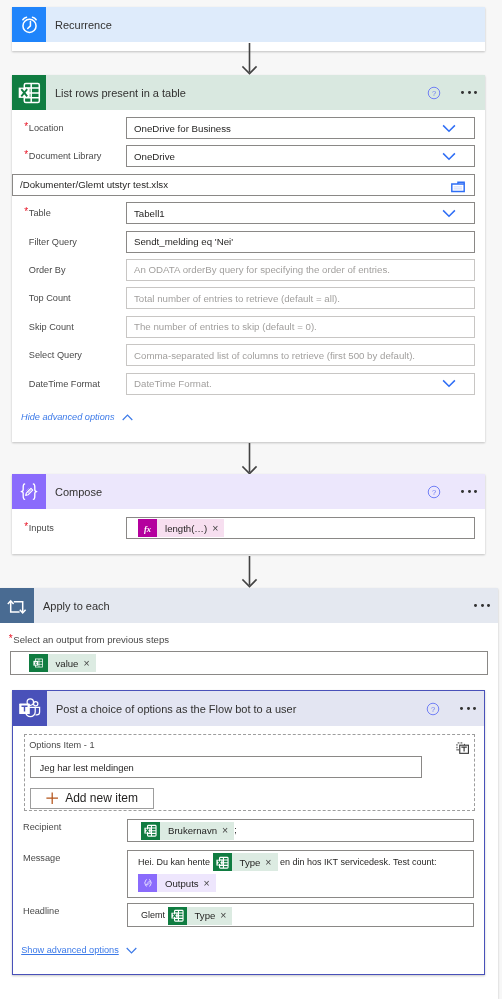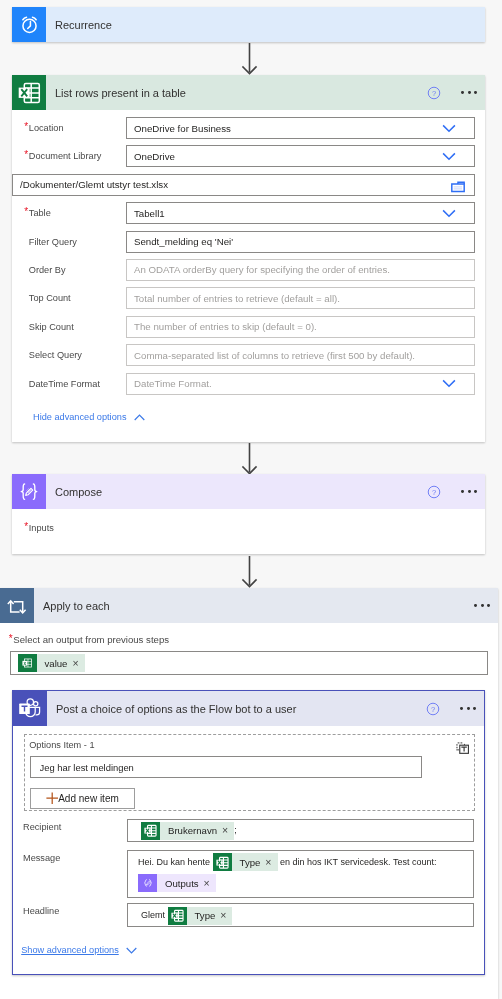--- a/index.html
+++ b/index.html
@@ -38,21 +38,21 @@
   .chip{display:inline-flex;align-items:center;height:18px;font-size:9.6px;vertical-align:middle;}
   .chip .ci{width:19px;height:18px;display:flex;align-items:center;justify-content:center;flex:0 0 19px;}
   .chip .ct{padding:0 5px 0 8px;color:#201f1e;white-space:nowrap;}
   .chip .cx{padding-right:6px;color:#444;font-size:10.5px;line-height:1;}
 </style>
 </head>
 <body>
 
 <div class="canvas">
 
-  <div class="card" id="card-recurrence" style="left:12px;top:7px;width:473px;height:35px;">
+  <div class="card" id="card-recurrence" style="left:12px;top:7px;width:473px;height:44px;">
     <div class="card-head" style="background:#deebfb;">
       <div class="head-icon" style="background:#1f84fb;">
         <svg width="21" height="21" viewBox="0 0 24 24" fill="none" stroke="#fff" stroke-width="1.75" stroke-linecap="round" stroke-linejoin="round">
           <circle cx="12" cy="13.6" r="7.5"></circle>
           <path d="M13.05 8.6 V13.6 L10.0 16.5"></path>
           <path d="M4.4 6.6 C5.3 5.2 6.8 4.1 8.6 3.7"></path>
           <path d="M19.6 6.6 C18.7 5.2 17.2 4.1 15.4 3.7"></path>
         </svg>
       </div>
       <div class="head-title">Recurrence</div>
@@ -170,21 +170,21 @@
           <div class="fld ph">
             <span>DateTime Format.</span>
             <span class="chev">
               <svg width="14" height="9" viewBox="0 0 14 9">
                 <path d="M1.1 1.4 L7 7.3 L12.9 1.4" fill="none" stroke="#2f6ef5" stroke-width="1.5"></path>
               </svg>
             </span>
           </div>
         </div>
       </div>
-    <div class="advlink" style="position:absolute;left:21px;top:337px;">
+    <div class="advlink" style="position:absolute;left:9px;top:337px;font-style:italic;">
       <span>Hide advanced options</span>
       <svg width="11" height="7" viewBox="0 0 11 7">
         <path d="M0.7 6 L5.5 1.2 L10.3 6" fill="none" stroke="#3b79e8" stroke-width="1.2"></path>
       </svg>
     </div>
   </div>
 
   <div class="arrow" style="left:238px;top:443px;">
     <svg width="24" height="33" viewBox="0 0 24 33">
       <path d="M11.5 0 V29" stroke="#424242" stroke-width="1.6" fill="none"></path>
@@ -210,21 +210,21 @@
           <circle cx="8" cy="8" r="6.6" fill="none" stroke="#6d7cf5" stroke-width="1.1"></circle>
           <text x="8" y="11.4" font-family="Liberation Sans, sans-serif" font-size="8.6" fill="#6d7cf5" text-anchor="middle">?</text>
         </svg>
         <div class="dots">
             <i></i>
             <i></i>
             <i></i>
           </div>
       </div>
     </div>
-    <div class="row" style="margin-top:8px;flex-direction:column;">
+    <div class="row" style="margin-top:8px;">
       <div class="lbl"><span class="req">*</span><span>Inputs</span></div>
       <div class="fld" style="padding-left:11px;">
         <span class="chip" style="background:#f7dff0;">
           <span class="ci" style="background:#b4009e;">
             <svg width="13" height="13" viewBox="0 0 16 16">
                 <text x="8" y="11.8" font-family="Liberation Serif, serif" font-style="italic" font-size="10.5" font-weight="bold" fill="#fff" text-anchor="middle">fx</text>
               </svg>
           </span>
           <span class="ct">length(…)</span>
           <span class="cx">×</span>
@@ -255,21 +255,21 @@
         <div class="dots">
             <i></i>
             <i></i>
             <i></i>
           </div>
       </div>
     </div>
     <div style="position:absolute;left:13.3px;top:46px;font-size:9.6px;color:#494949;">
       <span class="req">*</span><span>Select an output from previous steps</span>
     </div>
-    <div style="position:absolute;left:9.5px;top:63px;width:478px;box-sizing:border-box;height:24px;border:1px solid #8a8886;background:#fff;display:flex;align-items:center;padding-left:7px;">
+    <div style="position:absolute;left:9.5px;top:63px;width:478px;box-sizing:border-box;height:24px;border:1px solid #8a8886;background:#fff;display:flex;align-items:center;padding-left:18px;">
       <span class="chip" style="background:#dcebe2;">
         <span class="ci" style="background:#107c41;">
           <svg width="12" height="12" viewBox="0 0 16 16">
             <rect x="4.5" y="2.6" width="9.6" height="10.8" fill="none" stroke="#fff" stroke-width="1"></rect>
             <path d="M4.5 6.2 H14.1 M4.5 9.8 H14.1 M9.3 2.6 V13.4" stroke="#fff" stroke-width="0.9"></path>
             <rect x="1.9" y="5.1" width="6.3" height="6.4" fill="#fff"></rect>
             <text x="5.0" y="10.3" font-family="Liberation Sans, sans-serif" font-size="6.2" font-weight="bold" fill="#107c41" text-anchor="middle">x</text>
           </svg>
         </span>
         <span class="ct">value</span>
@@ -315,21 +315,21 @@
             <rect x="5.2" y="1.4" width="2.0" height="1.5"></rect>
           <rect x="0.3" y="3.6" width="1.6" height="1.7"></rect>
             <rect x="0.3" y="6.6" width="1.6" height="1.7"></rect>
           <rect x="0.3" y="9.4" width="3.3" height="1.4"></rect>
         </g>
         <rect x="9.2" y="3.3" width="1.0" height="1.9" fill="#3a3a3a"></rect>
         <rect x="4.3" y="4.8" width="9.9" height="9.3" fill="#fff" stroke="#3a3a3a" stroke-width="1.3"></rect>
         <path d="M6.1 7.0 H12.4 M9.25 7.0 V12.1" stroke="#3a3a3a" stroke-width="1.35"></path>
       </svg>
       <button style="position:absolute;left:4.5px;top:53.2px;height:20.5px;background:#fff;border:1px solid #9d9d9d;display:flex;align-items:center;
-                     padding:0 15.4px 0 15.3px;font-family:'Liberation Sans',sans-serif;font-size:10px;color:#201f1e;">
+                     gap:7px;padding:0 15.4px 0 15.3px;font-family:'Liberation Sans',sans-serif;font-size:12px;color:#201f1e;">
         <svg width="12.4" height="12.4" viewBox="0 0 12.4 12.4">
           <path d="M6.2 0.4 V12.0 M0.4 6.2 H12.0" stroke="#b4541a" stroke-width="1.25"></path>
         </svg>
         <span>Add new item</span>
       </button>
     </div>
 
     <div id="teams-fields" style="position:absolute;left:0;top:0;right:0;">
         <div style="position: absolute; left: 0px; right: 0px; top: 128px;">
           <div style="position:absolute;left:10px;top:3px;font-size:9.2px;color:#494949;white-space:nowrap;"><span>Recipient</span></div>

